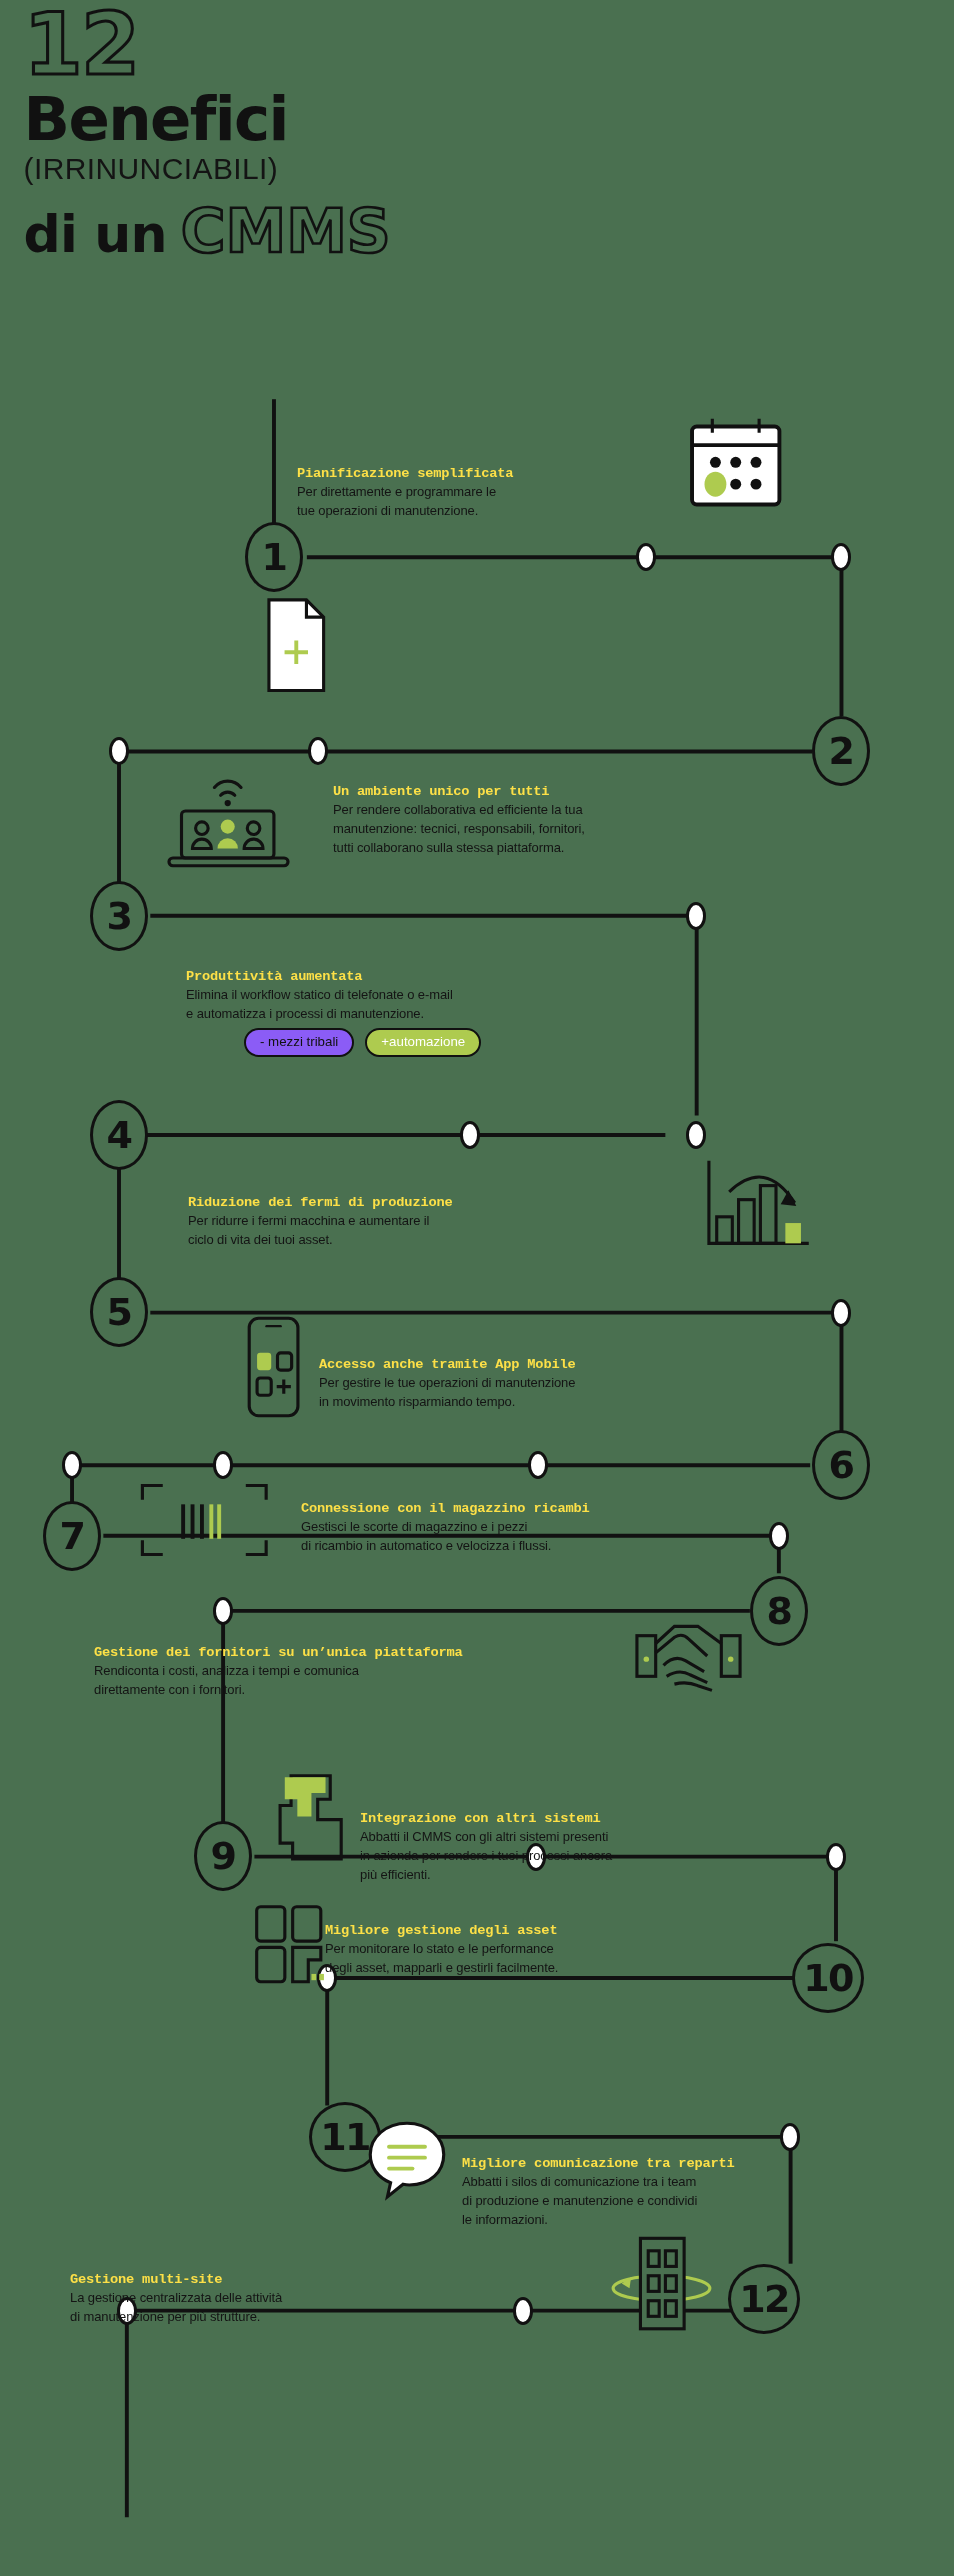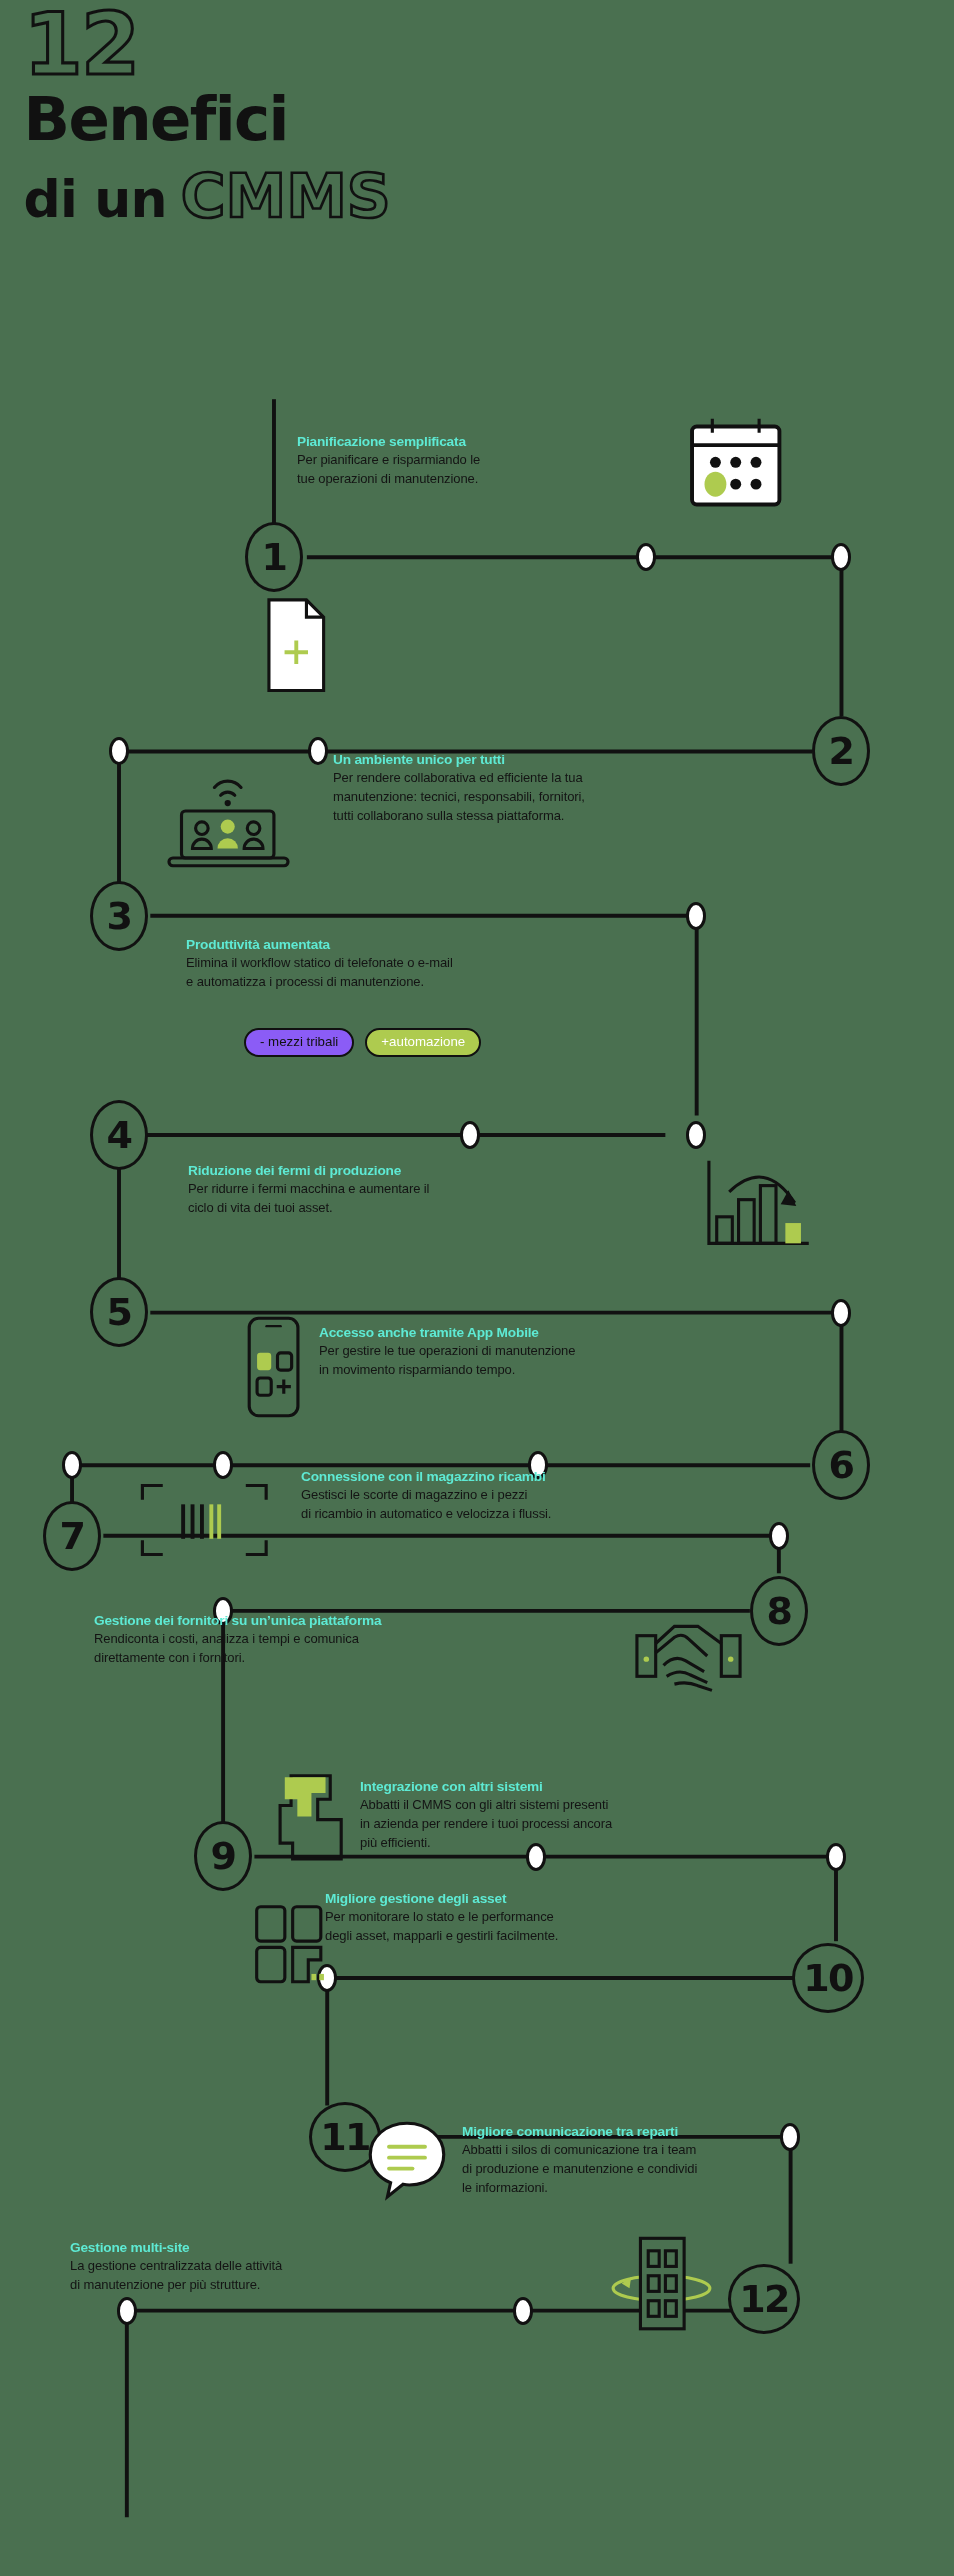--- a/index.html
+++ b/index.html
@@ -101,27 +101,28 @@
     position: absolute;
     width: 20.4px; height: 28px;
     background: #ffffff;
     border: 3.1px solid #111;
     border-radius: 50%;
   }
 
   
   .item { position: absolute; }
   .item-title {
-    font-family: Liberation Sans, sans-serif;
+    font-family: Liberation Mono, monospace;
     font-weight: 700;
     font-size: 13.7px;
     line-height: 17px;
-    color: #5eead4;
+    color: #fde047;
     letter-spacing: -0.2px;
     white-space: nowrap;
+    margin-top: 32px;
   }
   .item-body {
     font-family: "Liberation Sans", sans-serif;
     font-weight: 400;
     font-size: 13px;
     line-height: 19px;
     color: #141414;
     letter-spacing: -0.1px;
     white-space: nowrap;
   }
@@ -145,20 +146,21 @@
   .icon { position: absolute; }
 </style>
 </head>
 <body>
 
 <div id="root">
 
   <div class="hdr">
     <div class="hdr-12">12</div>
     <div class="hdr-benefici">Benefici</div>
+    <div class="hdr-sub">(IRRINUNCIABILI)</div>
     <div class="hdr-line3">
       <span class="hdr-diun">di un</span>
       <span class="hdr-cmms">CMMS</span>
     </div>
   </div>
 
   <svg id="path-svg" viewBox="0 0 1220 3291">
     <g fill="none" stroke="#111111" stroke-width="5">
 
       <path d="M350,510 L350,690"></path>
@@ -254,21 +256,21 @@
   <div class="numbub wide" style="left:309px; top:2102px;">
       <span>11</span>
     </div>
   <div class="numbub wide" style="left:728px; top:2264px;">
       <span>12</span>
     </div>
 
   <div class="item" style="left:297px; top:433px;">
     <div class="item-title">Pianificazione semplificata</div>
     <div class="item-body">
-      <div>Per pianificare e risparmiando le</div>
+      <div>Per direttamente e programmare le</div>
       <div>tue operazioni di manutenzione.</div>
     </div>
   </div>
   <div class="icon" style="left:678px; top:417px;">
     <svg width="117" height="100" viewBox="0 0 150 128">
       <rect x="18" y="12" width="112" height="100" rx="6" fill="#fff" stroke="#111" stroke-width="5"></rect>
       <path d="M18,36 H130" stroke="#111" stroke-width="5"></path>
       <path d="M44,2 V20 M104,2 V20" stroke="#111" stroke-width="4"></path>
       <circle cx="48" cy="58" r="7" fill="#111"></circle>
       <circle cx="74" cy="58" r="7" fill="#111"></circle>

